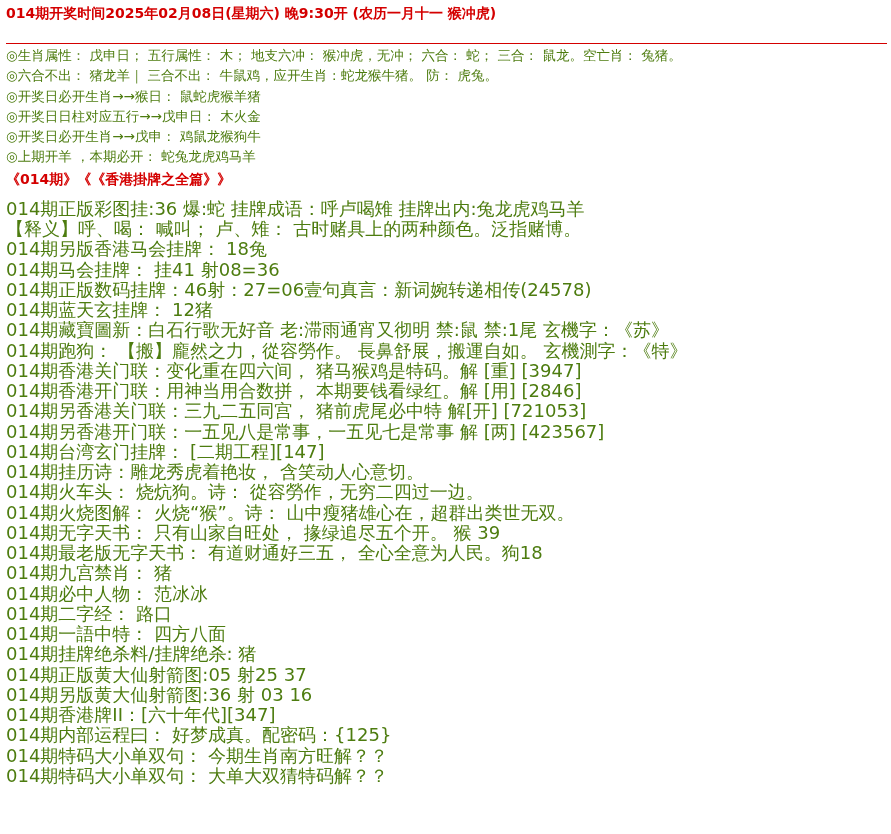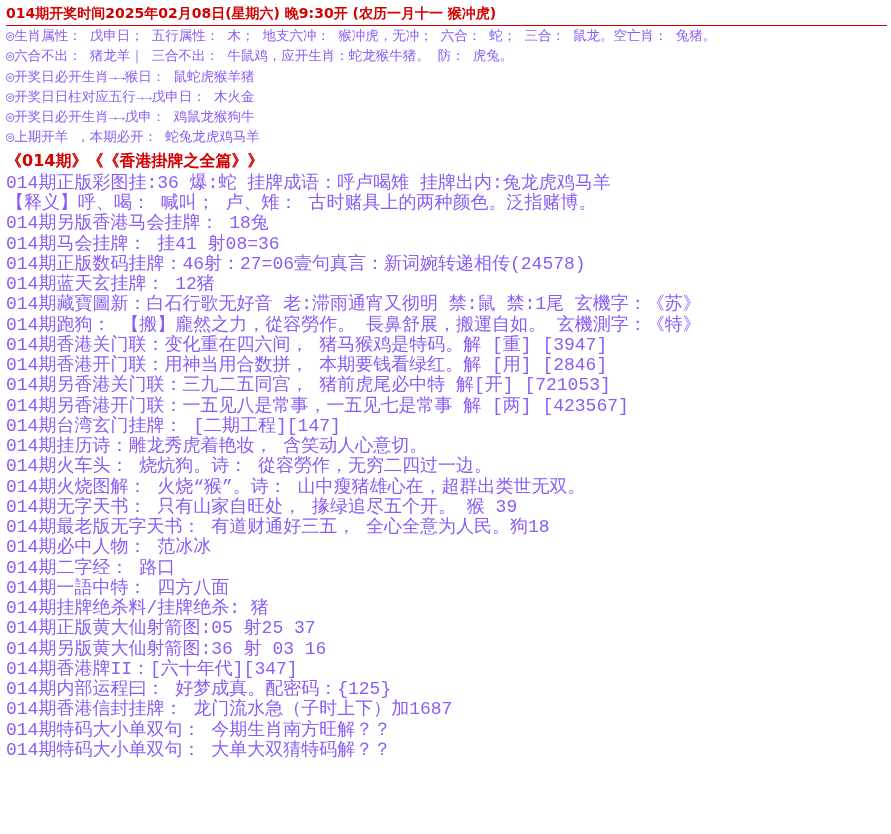--- a/index.html
+++ b/index.html
@@ -18,46 +18,45 @@
   .page {
     width: 891px;
     box-sizing: border-box;
     padding: 3px 4px 4px 6px;
   }
   .line {
     white-space: nowrap;
     overflow: hidden;
     font-size: 13.5px;
     line-height: 20.2px;
-    color: #8b5cf6;
+    color: #4d7c0f;
     letter-spacing: 0px;
-    font-family: Liberation Mono, monospace;
   }
   .header-line {
     font-size: 14px;
     line-height: 20px;
     font-weight: bold;
     color: #d40000;
     border-bottom: 1px solid #d40000;
-    padding-bottom: 2px;
+    padding-bottom: 20px;
     margin-bottom: 1px;
     white-space: nowrap;
   }
   .attr-block .line {
     font-size: 13.5px;
     line-height: 20.3px;
   }
   .title-line {
-    font-size: 16px;
+    font-size: 14px;
     line-height: 22px;
     font-weight: bold;
     color: #d40000;
     white-space: nowrap;
     margin-top: 1px;
-    margin-bottom: 1px;
+    margin-bottom: 9px;
   }
   .body-block .line {
     font-size: 18px;
     line-height: 20.25px;
   }
 </style>
 </head>
 <body>
 
 <div class="page">
@@ -87,27 +86,27 @@
     <div class="line">014期香港关门联：变化重在四六间，  猪马猴鸡是特码。解  [重]  [3947]</div>
     <div class="line">014期香港开门联：用神当用合数拼，  本期要钱看绿红。解  [用]  [2846]</div>
     <div class="line">014期另香港关门联：三九二五同宫，  猪前虎尾必中特  解[开]  [721053]</div>
     <div class="line">014期另香港开门联：一五见八是常事，一五见七是常事  解  [两]  [423567]</div>
     <div class="line">014期台湾玄门挂牌：  [二期工程][147]</div>
     <div class="line">014期挂历诗：雕龙秀虎着艳妆，  含笑动人心意切。</div>
     <div class="line">014期火车头：  烧炕狗。诗：  從容勞作，无穷二四过一边。</div>
     <div class="line">014期火烧图解：  火烧“猴”。诗：  山中瘦猪雄心在，超群出类世无双。</div>
     <div class="line">014期无字天书：  只有山家自旺处，  掾绿追尽五个开。  猴  39</div>
     <div class="line">014期最老版无字天书：  有道财通好三五，  全心全意为人民。狗18</div>
+    <div class="line">014期九宫禁肖：  猪</div>
     <div class="line">014期必中人物：  范冰冰</div>
     <div class="line">014期二字经：  路口</div>
     <div class="line">014期一語中特：  四方八面</div>
     <div class="line">014期挂牌绝杀料/挂牌绝杀:  猪</div>
     <div class="line">014期正版黄大仙射箭图:05  射25  37</div>
     <div class="line">014期另版黄大仙射箭图:36  射  03  16</div>
     <div class="line">014期香港牌II：[六十年代][347]</div>
     <div class="line">014期内部运程曰：  好梦成真。配密码：{125}</div>
-    <div class="line">014期香港信封挂牌：  龙门流水急（子时上下）加1687</div>
     <div class="line">014期特码大小单双句：  今期生肖南方旺解？？</div>
     <div class="line">014期特码大小单双句：  大单大双猜特码解？？</div>
 
   </div>
 
 </div>
 
 </body></html>

